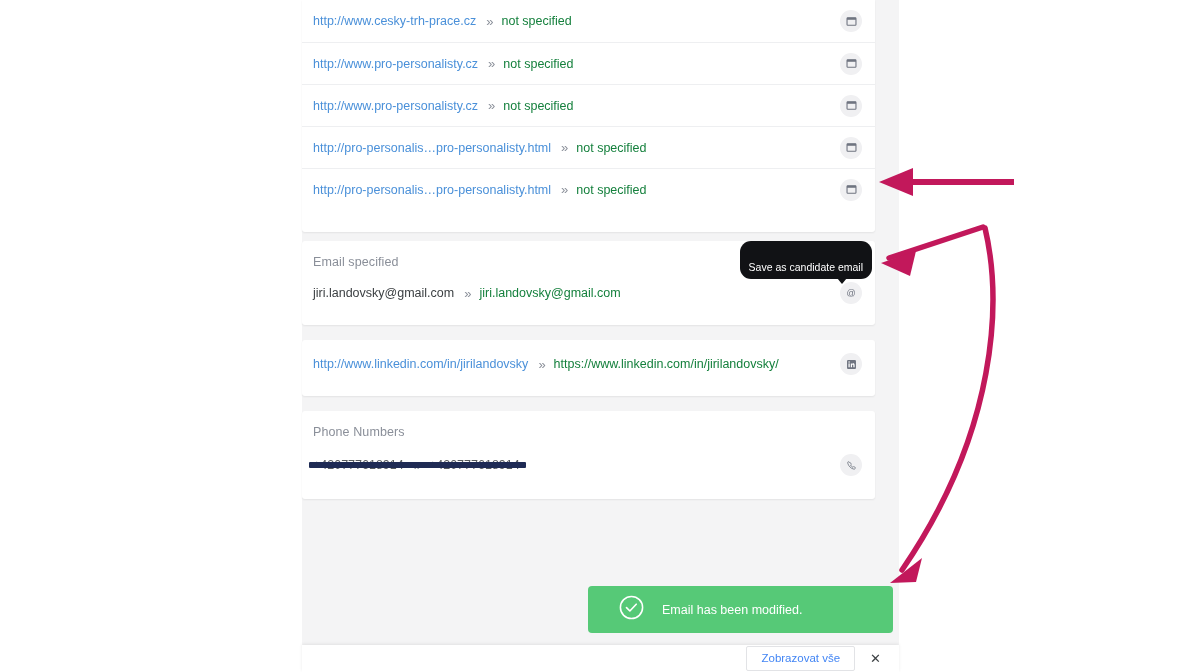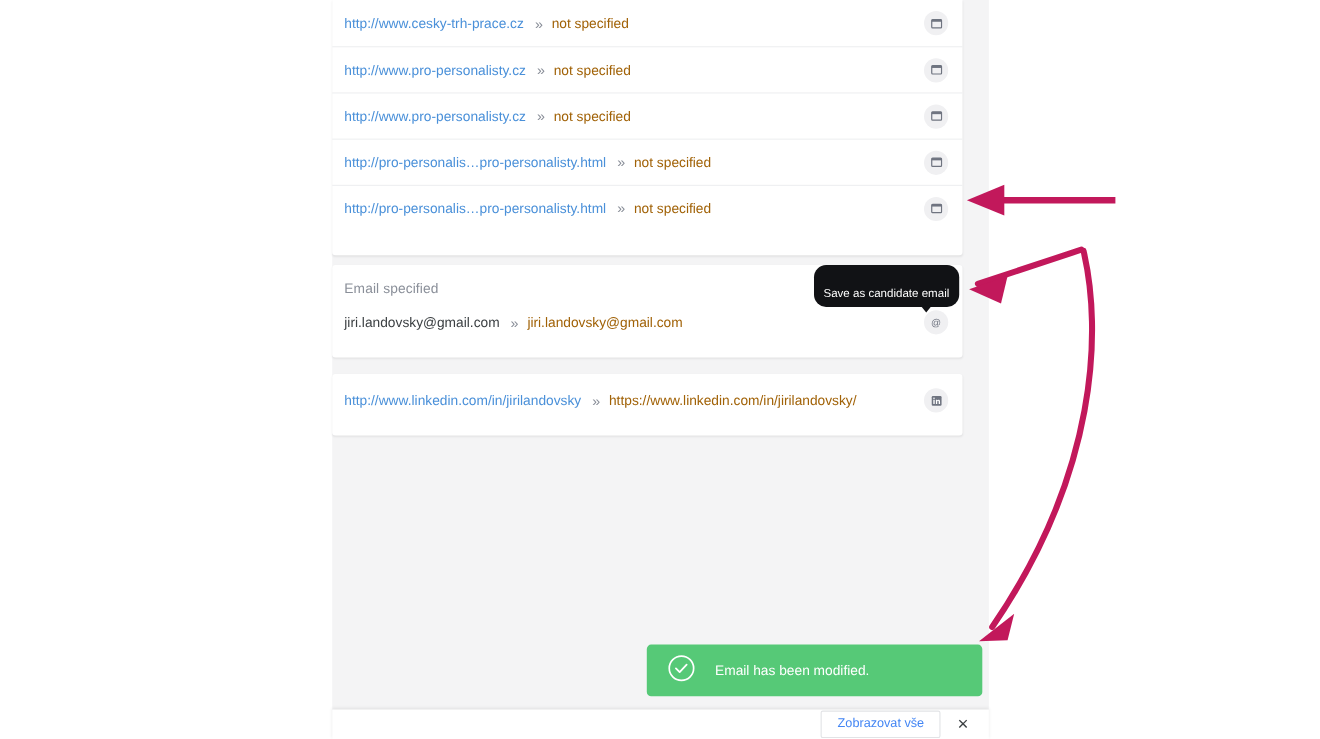--- a/index.html
+++ b/index.html
@@ -73,21 +73,21 @@
     white-space: nowrap;
   }
   .src-link.plain { color: #3c4043; }
   .chev {
     color: #8a8f99;
     font-size: 13px;
     margin: 0 9px 0 10px;
     letter-spacing: -1px;
   }
   .val {
-    color: #a16207;
+    color: #15803d;
     font-size: 12.5px;
     white-space: nowrap;
   }
 
   
   .act-btn {
     position: absolute;
     right: 13px;
     top: 50%;
     transform: translateY(-50%);
@@ -147,21 +147,21 @@
   .toast {
     position: absolute;
     left: 286px;
     top: 586px;
     width: 305px;
     height: 47px;
     background: #56c977;
     border-radius: 4px;
     display: flex;
     align-items: center;
-    padding-left: 18px;
+    padding-left: 30px;
     box-sizing: border-box;
     z-index: 25;
   }
   .toast-msg {
     color: #ffffff;
     font-size: 12.5px;
     margin-left: 17px;
   }
 
   
@@ -314,20 +314,38 @@
               <rect x="1.5" y="1.5" width="13" height="13" rx="1.5" fill="#6f7480"></rect>
               <rect x="3.6" y="6.4" width="1.8" height="5.6" fill="#ffffff"></rect>
               <circle cx="4.5" cy="4.4" r="1.05" fill="#ffffff"></circle>
               <path d="M7 12V6.4h1.7v.8c.35-.6 1-.95 1.8-.95 1.35 0 2 .85 2 2.45V12h-1.8V9.1c0-.8-.3-1.2-.95-1.2-.6 0-1 .4-1 1.2V12z" fill="#ffffff"></path>
             </svg>
         </span>
       </div>
       <div style="height:8px;"></div>
     </div>
 
+    <div class="card" style="margin-top:15px;">
+      <div class="card-title">Phone Numbers</div>
+
+      <div class="row" style="height:52px;">
+        <span class="redacted">
+          <span class="txt">+420777618914</span>
+          <span class="chev">»</span>
+          <span class="txt">+420777618914</span>
+          <span class="bar"></span>
+        </span>
+        <span class="act-btn">
+          <svg width="11" height="11" viewBox="0 0 16 16">
+              <path d="M3.2 2.4c-.6.5-.9 1.3-.7 2.1.5 2.3 1.7 4.2 3.4 5.8 1.6 1.6 3.5 2.6 5.6 3 .7.1 1.4-.2 1.8-.8l.4-.7c.2-.3.1-.7-.2-.9l-2-1.2c-.3-.2-.6-.1-.8.1l-.7.8c-1.4-.7-2.6-1.8-3.3-3.2l.8-.7c.2-.2.3-.5.1-.8L6.4 3.9c-.2-.3-.6-.4-.9-.2z" fill="none" stroke="#6f7480" stroke-width="1.2"></path>
+            </svg>
+        </span>
+      </div>
+      <div style="height:8px;"></div>
+    </div>
 
   </div>
 
   <div class="toast" style="left:588px;">
     <span>
       <svg width="27" height="27" viewBox="0 0 28 28">
           <circle cx="14" cy="14" r="11.5" fill="none" stroke="#ffffff" stroke-width="1.6"></circle>
           <path d="M8.8 14.2l3.5 3.4 6.6-7" fill="none" stroke="#ffffff" stroke-width="1.7" stroke-linecap="round" stroke-linejoin="round"></path>
         </svg>
     </span>

